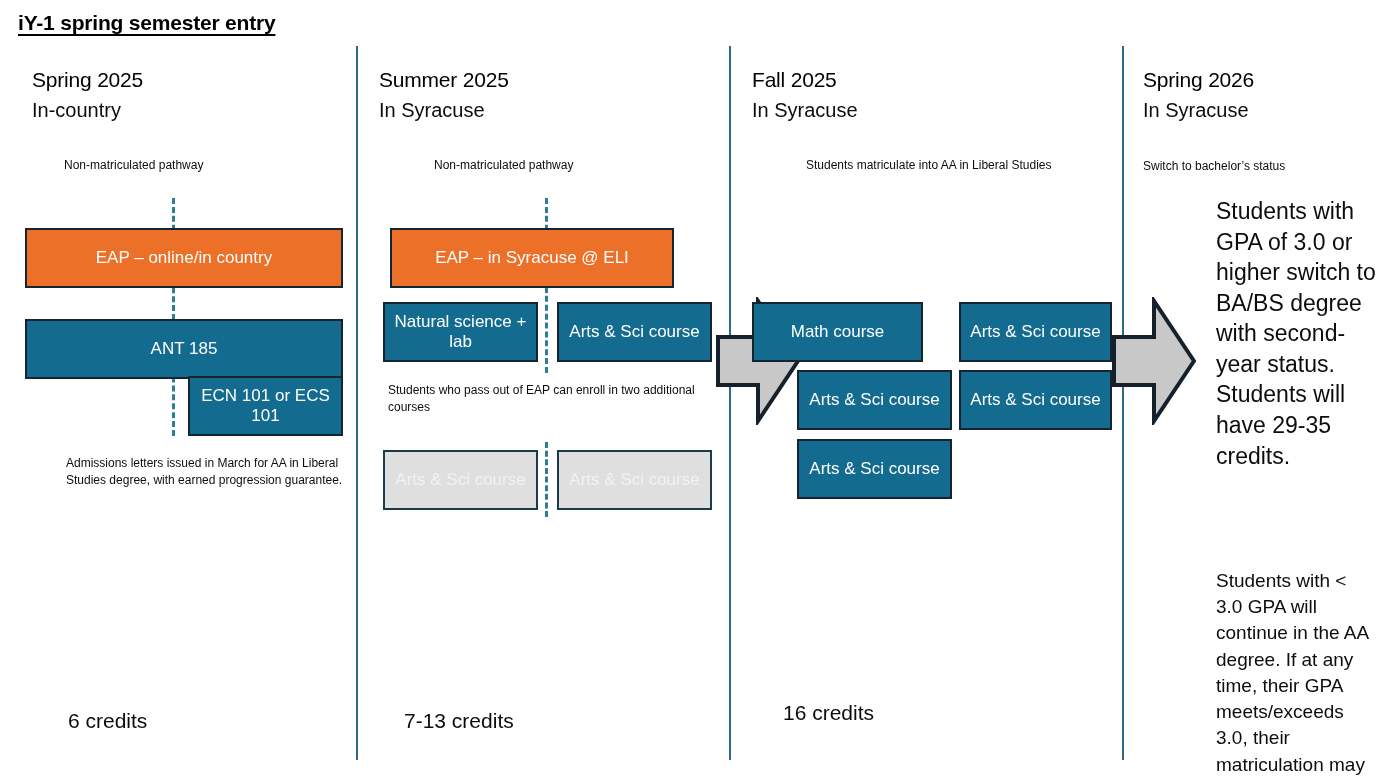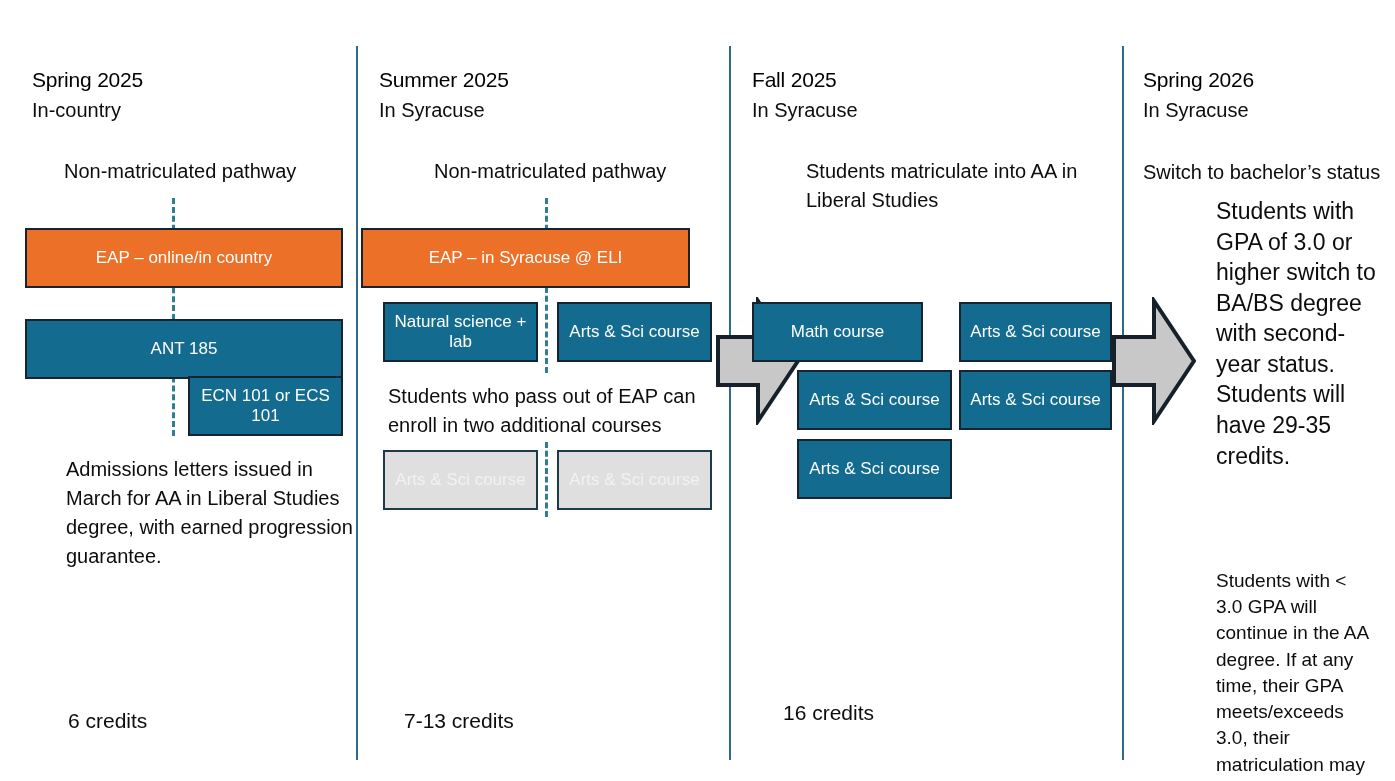--- a/index.html
+++ b/index.html
@@ -55,21 +55,21 @@
     position: absolute;
     font-size: 20px;
     font-weight: normal;
     color: #0d0d0d;
     white-space: nowrap;
   }
 
   
   .note {
     position: absolute;
-    font-size: 20px;
+    font-size: 12px;
     line-height: 1.45;
     color: #0d0d0d;
   }
   .note-lg {
     position: absolute;
     font-size: 23px;
     line-height: 1.33;
     color: #0d0d0d;
   }
   .note-sm {
@@ -115,20 +115,21 @@
     font-size: 21px;
     color: #0d0d0d;
     white-space: nowrap;
   }
 </style>
 </head>
 <body>
 
 <div id="canvas">
 
+  <div class="doc-title">iY-1 spring semester entry</div>
 
   <div class="col-divider" style="left:356px;"></div>
   <div class="col-divider" style="left:729px;"></div>
   <div class="col-divider" style="left:1122px;"></div>
 
   <div class="term-name" style="left:32px; top:68px;">Spring 2025</div>
   <div class="term-place" style="left:32px; top:99px;">In-country</div>
   <div class="note" style="left:64px; top:157px; width:280px;">Non-matriculated pathway</div>
 
   <div class="dashed-line" style="left:172px; top:198px; height:238px;"></div>
@@ -140,21 +141,21 @@
   <div class="note" style="left:33px; top:455px; width:290px;margin-left:33px;">Admissions letters issued in March for AA in Liberal Studies degree, with earned progression guarantee.</div>
   <div class="credits" style="left:68px; top:709px;">6 credits</div>
 
   <div class="term-name" style="left:379px; top:68px;">Summer 2025</div>
   <div class="term-place" style="left:379px; top:99px;">In Syracuse</div>
   <div class="note" style="left:434px; top:157px; width:290px;">Non-matriculated pathway</div>
 
   <div class="dashed-line" style="left:545px; top:198px; height:175px;"></div>
   <div class="dashed-line" style="left:545px; top:442px; height:75px;"></div>
 
-  <div class="box orange" style="left:361px; top:228px; width:329px; height:60px;">EAP – in Syracuse @ ELI</div>
+  <div class="box orange" style="left:390px; top:228px; width:284px; height:60px;">EAP – in Syracuse @ ELI</div>
   <div class="box blue" style="left:383px; top:302px; width:155px; height:60px;">Natural science + lab</div>
   <div class="box blue" style="left:557px; top:302px; width:155px; height:60px;">Arts &amp; Sci course</div>
 
   <div class="note" style="left:388px; top:382px; width:315px;">Students who pass out of EAP can enroll in two additional courses</div>
 
   <div class="box gray" style="left:383px; top:450px; width:155px; height:60px;">Arts &amp; Sci course</div>
   <div class="box gray" style="left:557px; top:450px; width:155px; height:60px;">Arts &amp; Sci course</div>
 
   <div class="credits" style="left:404px; top:709px;">7-13 credits</div>
 

